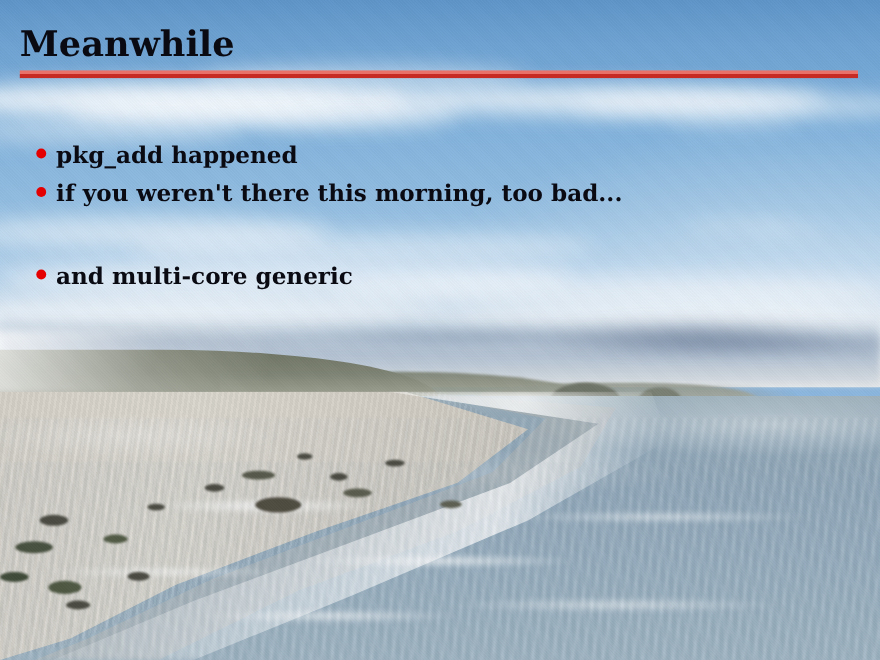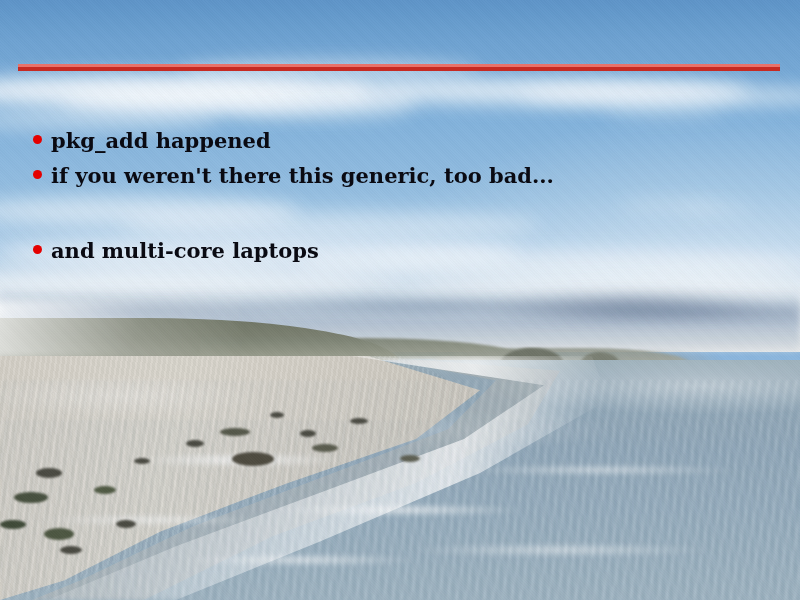--- a/index.html
+++ b/index.html
@@ -349,38 +349,39 @@
     <div class="clump k13"></div>
     <div class="clump k14"></div>
     <div class="clump k15"></div>
     <div class="clump k16"></div>
 
     <div class="grain"></div>
   </div>
 
   <div class="content">
 
+    <div class="title">Meanwhile</div>
 
     <div class="rule"></div>
 
     <div class="bullets">
 
       <div class="bullet-row">
         <span class="bullet-dot"></span>
         <span class="bullet-text">pkg_add happened</span>
       </div>
 
       <div class="bullet-row">
         <span class="bullet-dot"></span>
-        <span class="bullet-text">if you weren't there this generic, too bad...</span>
+        <span class="bullet-text">if you weren't there this morning, too bad...</span>
       </div>
 
       <div class="bullet-row spacer"></div>
 
 
       <div class="bullet-row">
         <span class="bullet-dot"></span>
-        <span class="bullet-text">and multi-core laptops</span>
+        <span class="bullet-text">and multi-core generic</span>
       </div>
 
     </div>
   </div>
 </div>
 
 </body></html>

